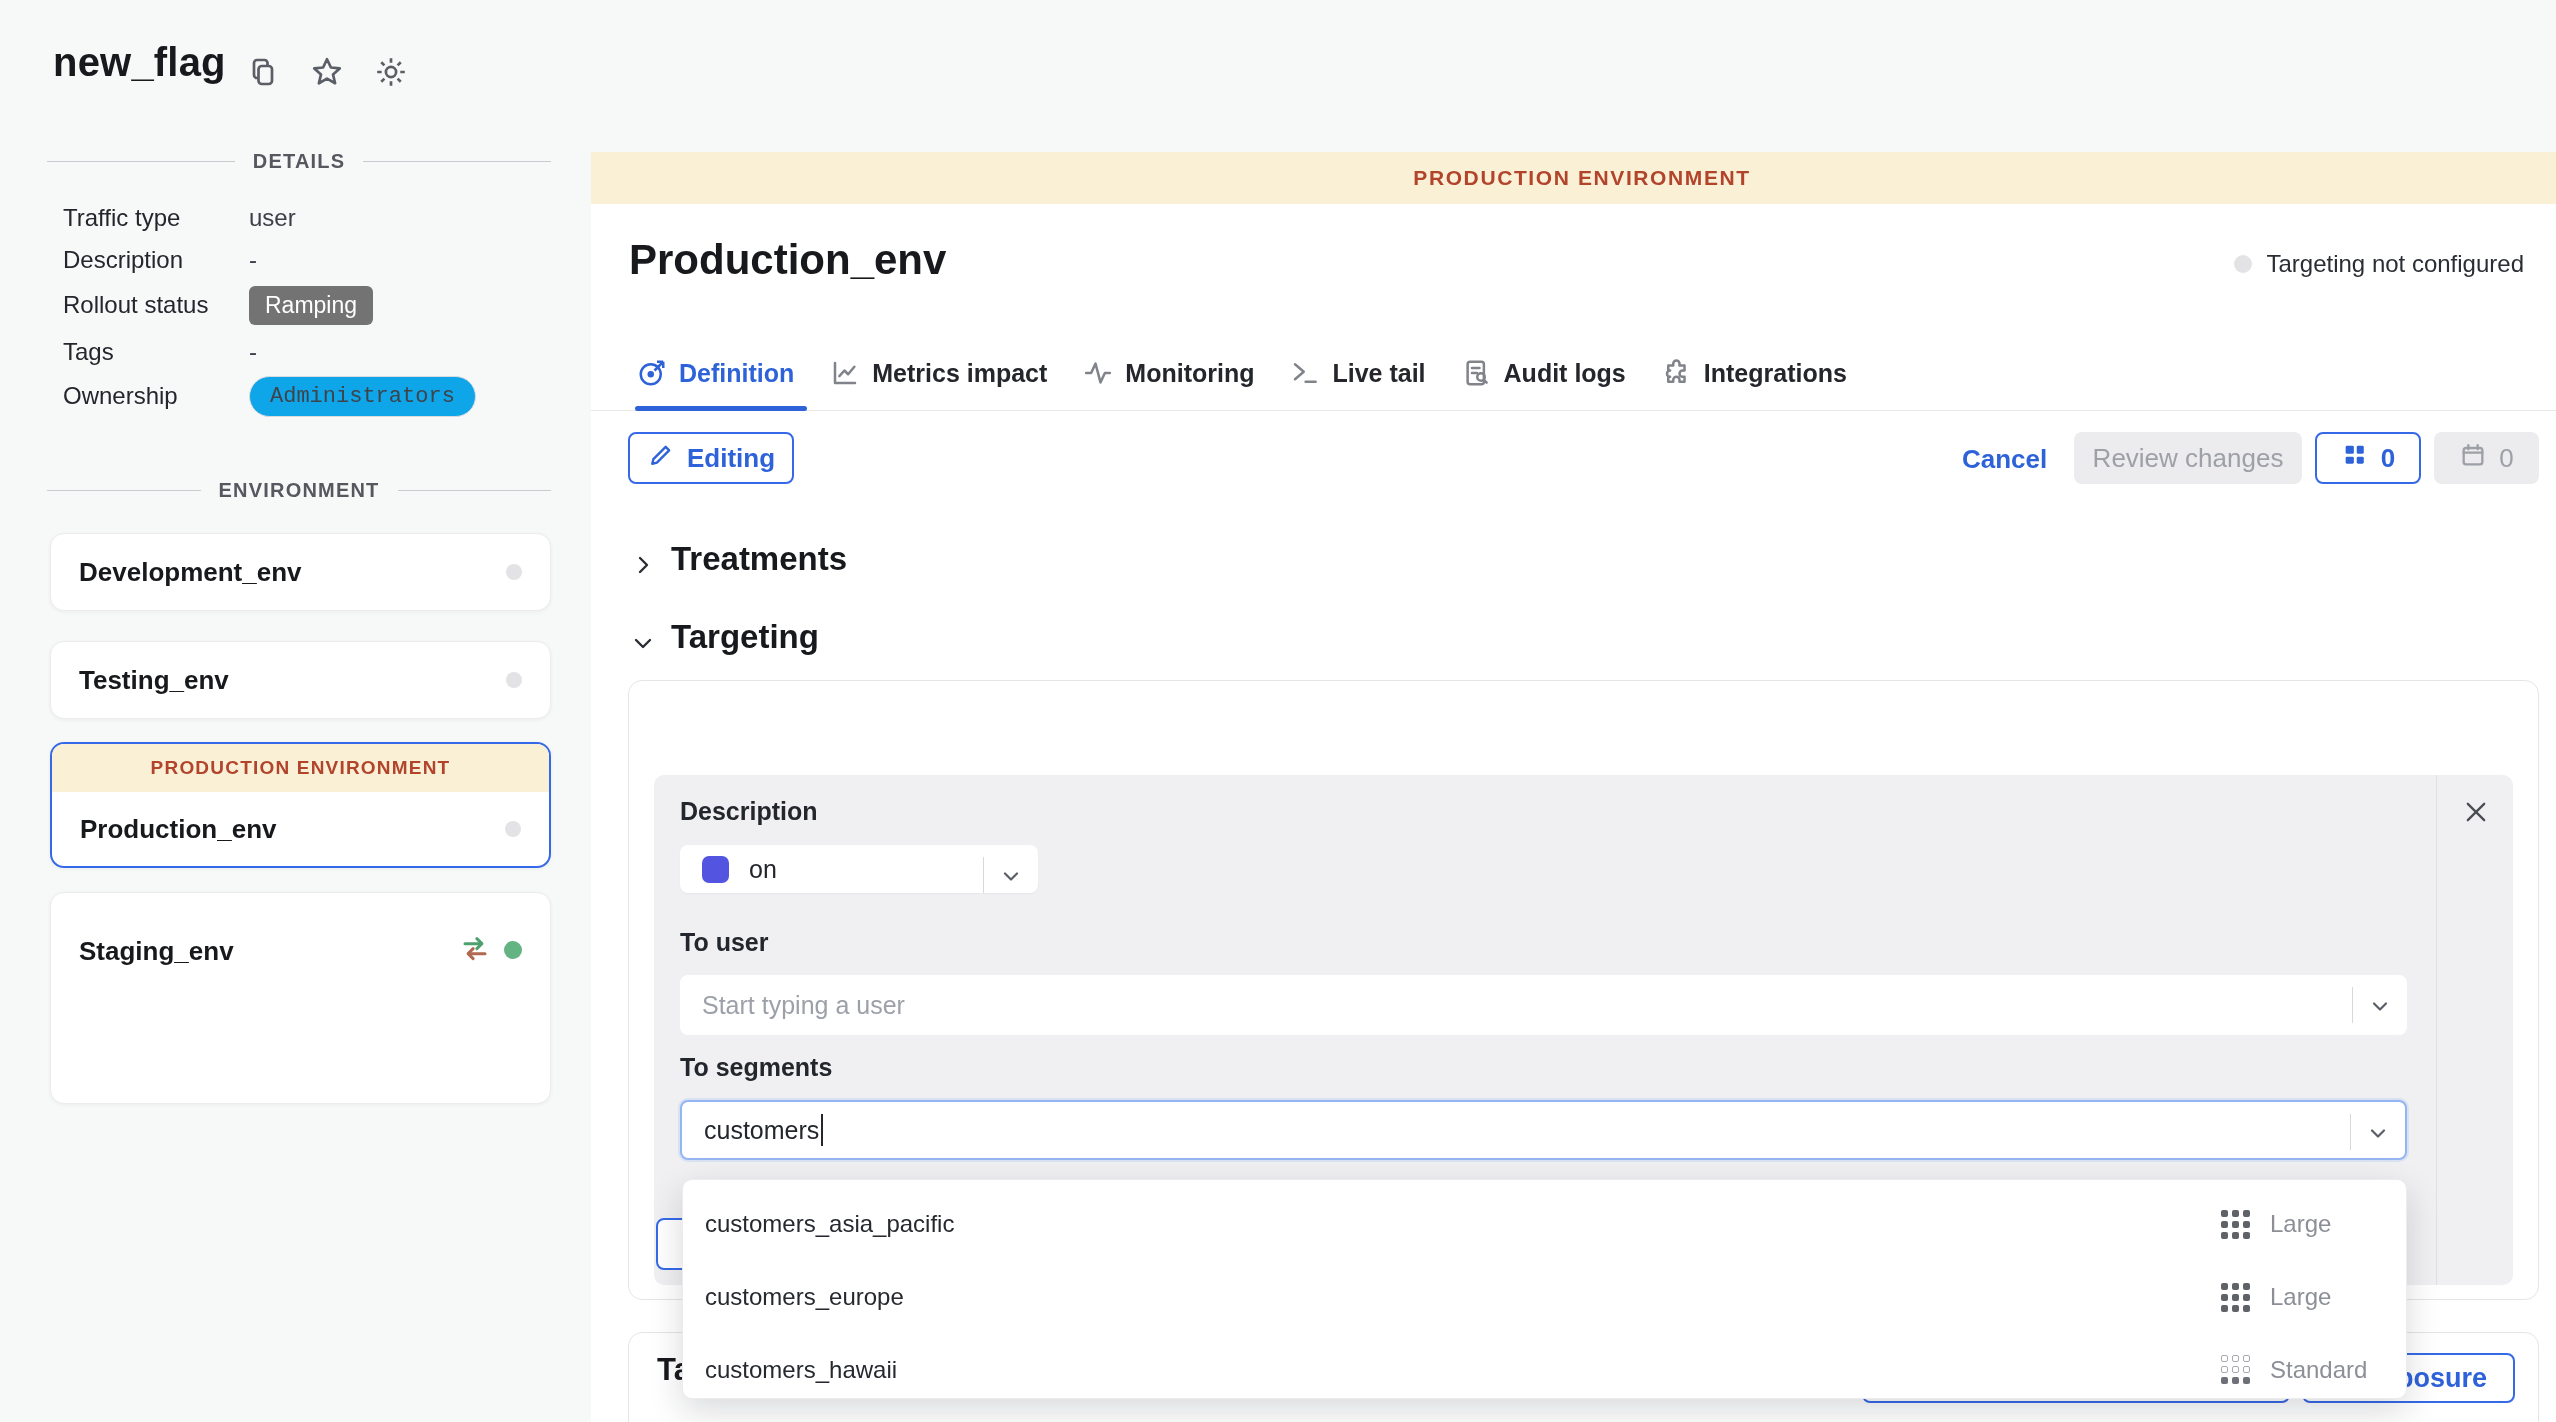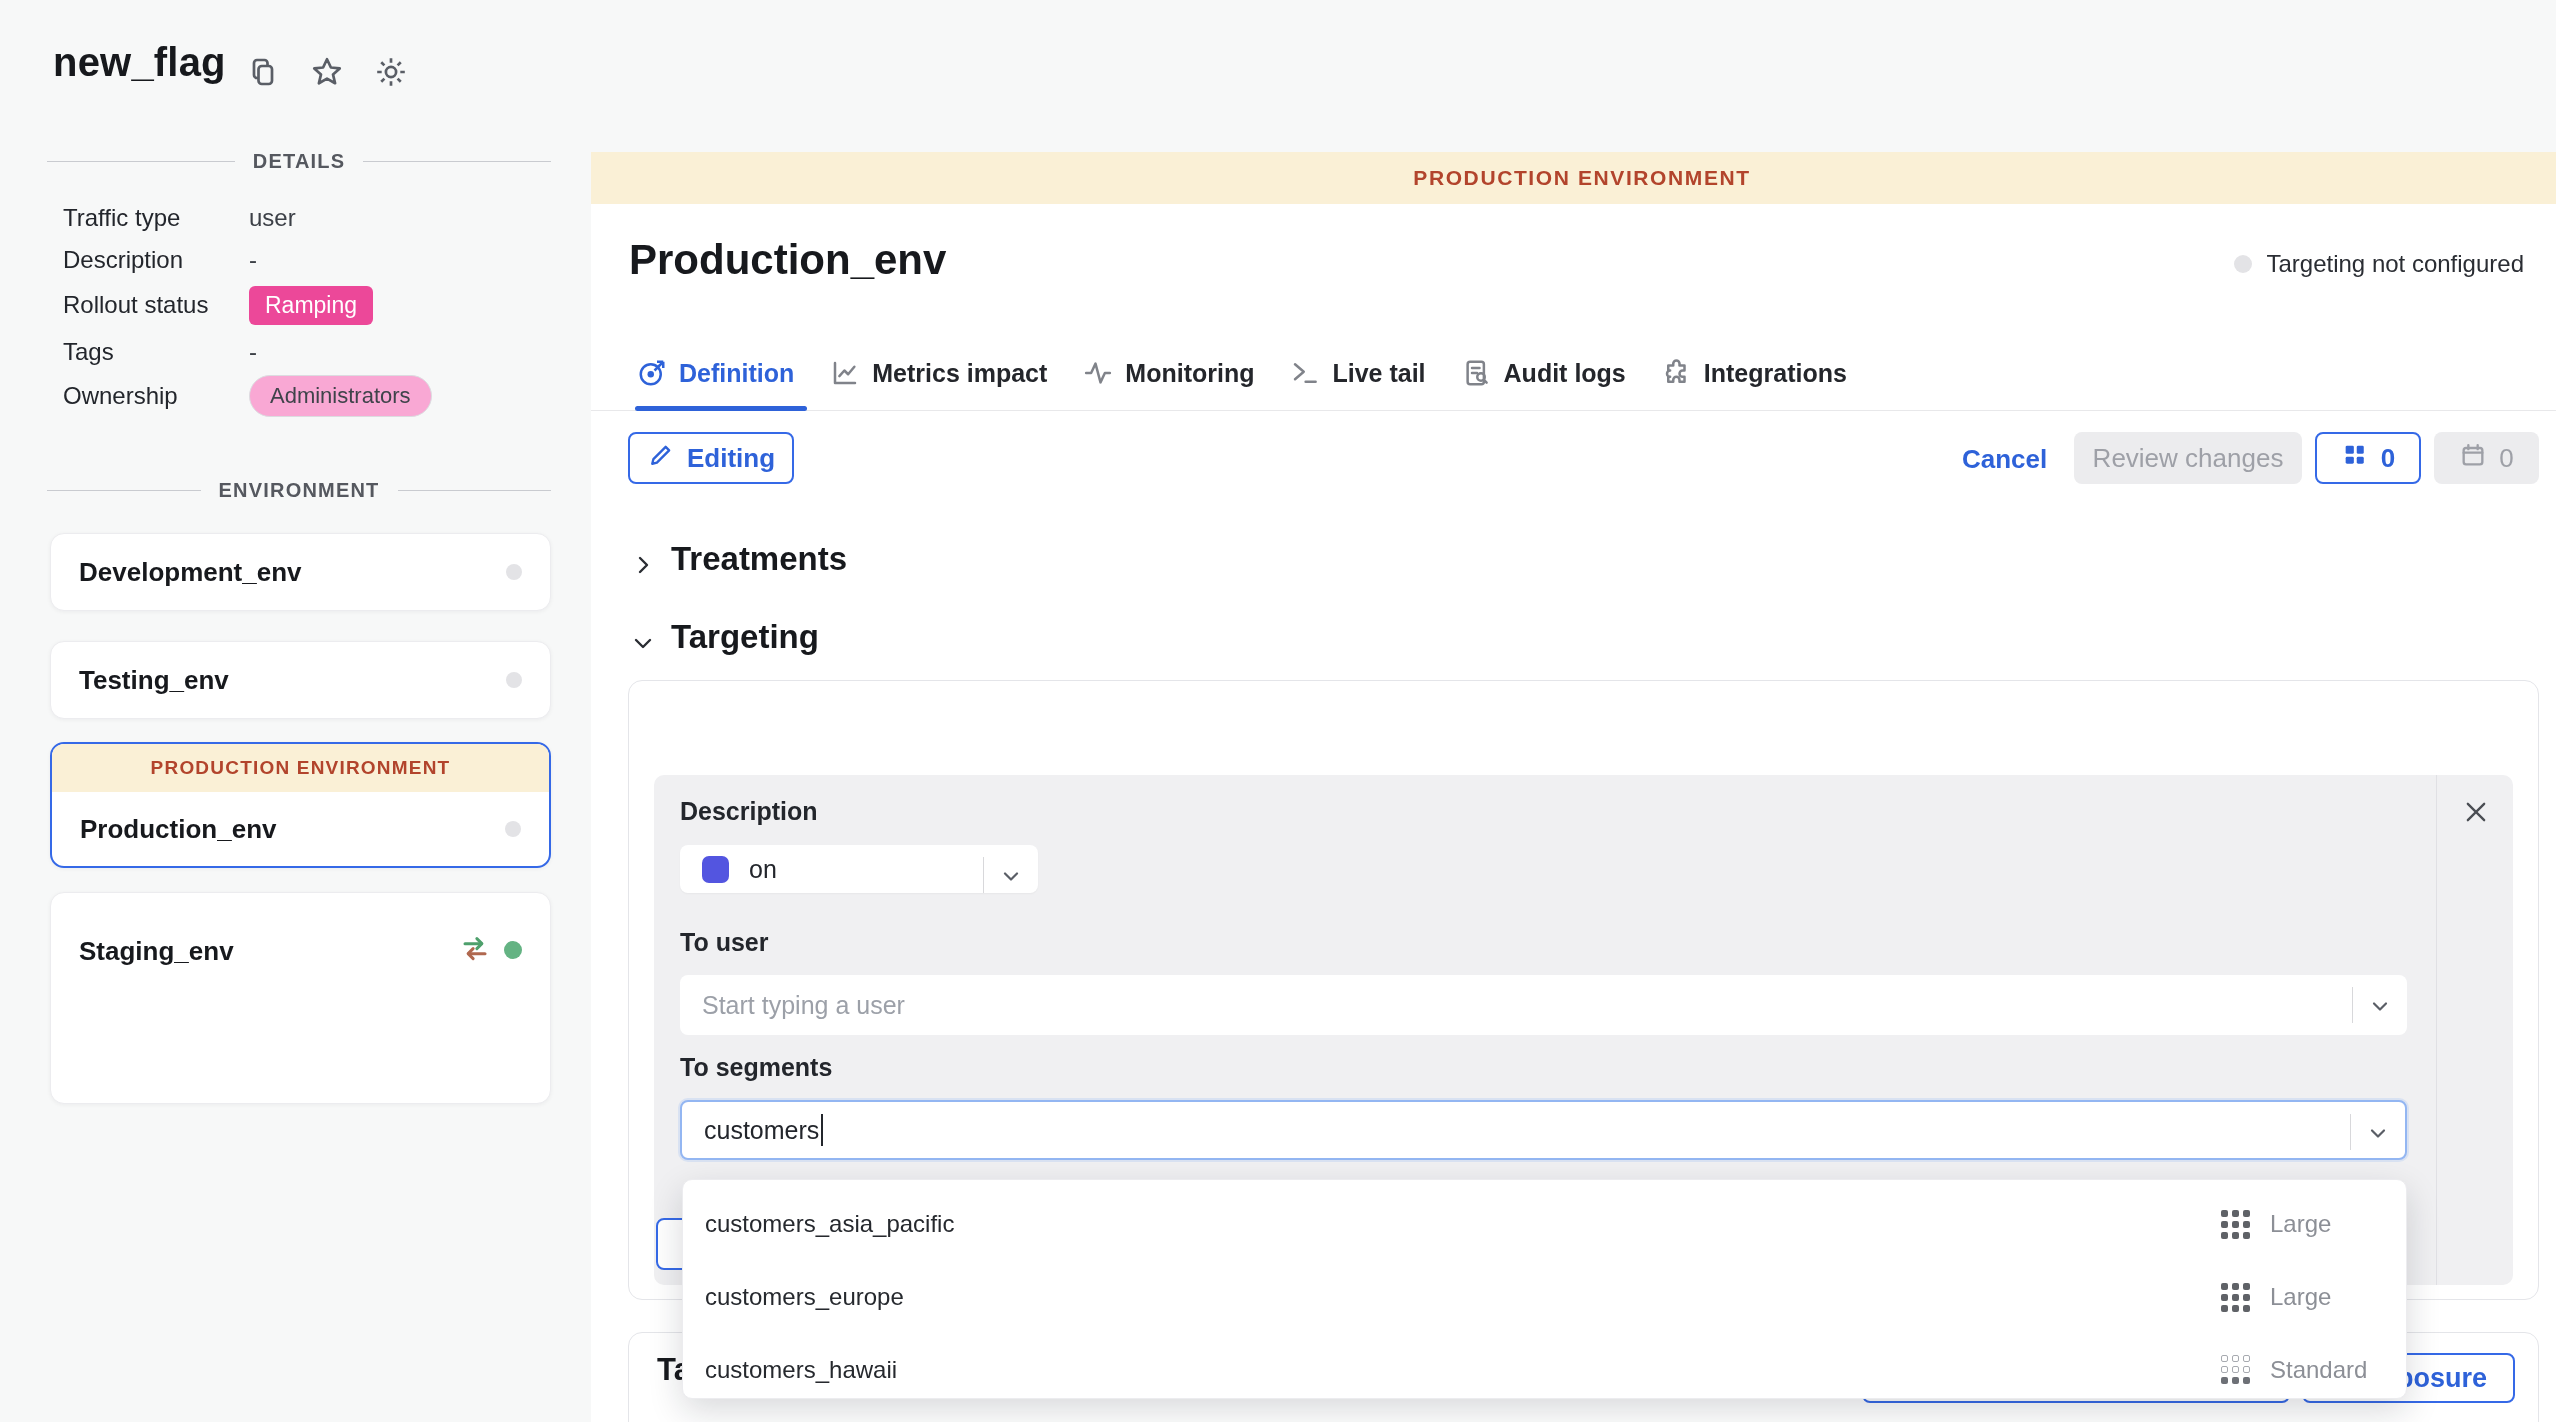--- a/index.html
+++ b/index.html
@@ -11,22 +11,22 @@
   
   .flag-title { left:36px; top:40px; font-size:40px; font-weight:bold; letter-spacing:.2px; color:#17191d; }
   .hdr-icon { top:54px; width:36px; height:36px; color:#5a5e66; cursor:pointer; }
 
   
   .divider-row { left:30px; width:504px; display:flex; align-items:center; gap:18px; color:#55585f; font-size:20px; letter-spacing:1.2px; font-weight:bold; }
   .divider-row .line { flex:1; height:1px; background:#c9cbd0; }
   .drow { left:46px; width:486px; height:44px; display:flex; align-items:center; font-size:24px; }
   .drow .lbl { width:186px; color:#23262c; }
   .drow .val { color:#3c4047; }
-  .badge-ramping { background:#ec4899; color:#fff; font-size:23px; padding:6px 16px; border-radius:6px; }
-  .pill-owner { background:#f9a8d4; border:1px solid #dcdce0; color:#3f434a; font-size:22px; padding:7px 20px; border-radius:999px; }
+  .badge-ramping { background:#737373; color:#fff; font-size:23px; padding:6px 16px; border-radius:6px; }
+  .pill-owner { background:#0ea5e9; border:1px solid #dcdce0; color:#3f434a; font-size:22px; padding:7px 20px; border-radius:999px;font-family:Liberation Mono, monospace; }
 
   .env-card { left:33px; width:501px; background:#fff; border:1px solid #ececef; border-radius:14px; box-shadow:0 1px 4px rgba(20,22,30,.05); }
   .env-name { font-size:26px; font-weight:bold; color:#17191d; }
   .statusdot { width:16px; height:16px; border-radius:50%; background:#e3e3e6; }
   .statusdot.green { background:#64b383; width:18px; height:18px; }
   .env-row { display:flex; align-items:center; justify-content:space-between; padding:0 28px 0 28px; height:100%; }
   .prod-card { border:2px solid #3569e7; }
   .prod-banner { height:48px; background:#faf0d6; border-radius:12px 12px 0 0; display:flex; align-items:center; justify-content:center;
                  color:#b2442c; font-size:19px; font-weight:bold; letter-spacing:1.2px; }
   .tsq { width:27px; height:27px; border-radius:7px; }

